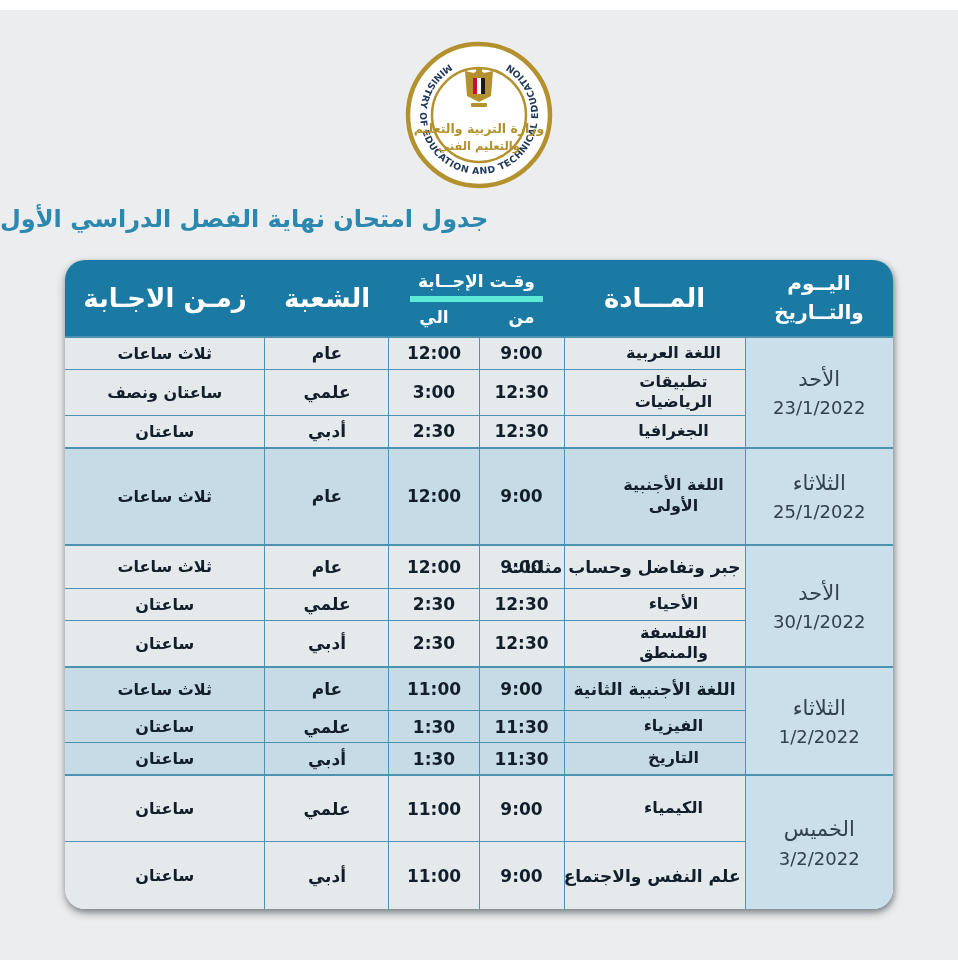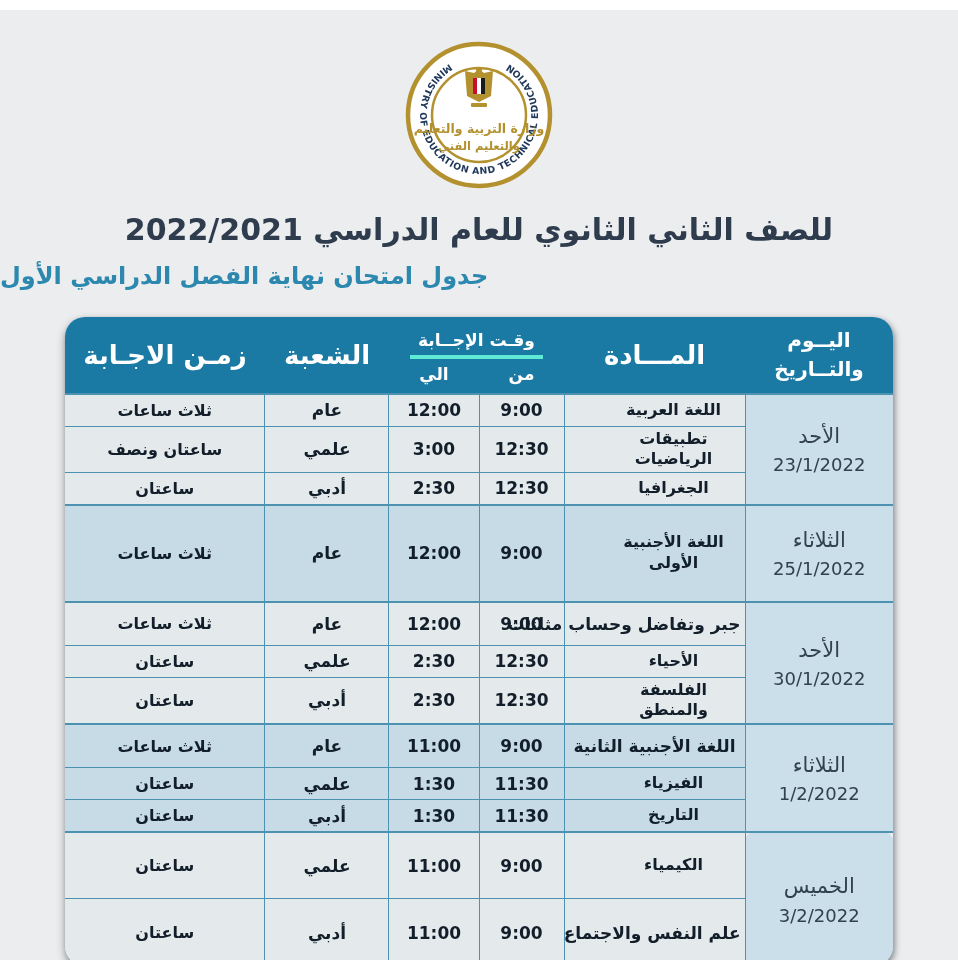--- a/index.html
+++ b/index.html
@@ -26,28 +26,28 @@
   h2.subtitle{margin-top:15px;text-align:left;direction:rtl;font-size:24px;font-weight:bold;
               color:var(--subtitle-color);}
   .table-wrap{width:828px;margin:27px auto 0;border-radius:20px;overflow:hidden;
               box-shadow:0 4px 8px rgba(35,48,58,.45), 2px 2px 5px rgba(35,48,58,.25);
               direction:rtl;}
   table{border-collapse:collapse;table-layout:fixed;width:828px;}
   thead th{background:var(--header-bg);color:#fff;font-weight:bold;border:none;vertical-align:middle;}
   .th-day div{font-size:20px;line-height:1.45;}
   .th-subject,.th-branch,.th-duration{font-size:26px;margin-left:32px;}
   .th-time{height:44px;vertical-align:bottom;padding-bottom:2px;}
-  .th-time .time-label{display:inline-block;font-size:17px;padding:0 8px 5px;border-bottom:4px solid #5eead4;}
+  .th-time .time-label{display:inline-block;font-size:17px;padding:0 8px 5px;border-bottom:6px solid #5eead4;}
   .th-sub{height:33px;font-size:17px;vertical-align:top;padding-top:3px;}
   tbody td{border:1px solid var(--grid-line);text-align:center;vertical-align:middle;
            color:var(--cell-text);font-weight:bold;padding:2px 10px;}
   tbody tr.group-start td{border-top:2px solid var(--grid-line);}
   tbody td:last-child{border-left:none;}
   tbody tr:last-child td{border-bottom:none;}
-  .bottom-cell{border-bottom:none !important;border-radius:9px;}
+  .bottom-cell{border-bottom:none !important;}
   tr.g-light td{background:var(--group-light-bg);}
   tr.g-blue td{background:var(--group-blue-bg);}
   tbody td.cell-day{background:var(--date-cell-bg) !important;border-right:none;font-weight:normal;}
   .day-name{font-size:21px;color:var(--day-text);line-height:1.5;}
   .day-date{font-size:18px;color:var(--day-text);direction:ltr;line-height:1.4;}
   .cell-subject{font-size:16px;line-height:1.3;padding-left:48px;}
   .subj-small{font-size:17px;padding:10px 4px;white-space:nowrap;}
   .cell-time{font-size:17px;direction:ltr;margin-top:8px;}
   .cell-branch{font-size:17px;}
   .cell-duration{font-size:16px;}
@@ -77,21 +77,20 @@
         <rect class="flag-red" x="69" y="38" width="4" height="16"></rect>
         <rect class="flag-white" x="73" y="38" width="4" height="16"></rect>
         <rect class="flag-black" x="77" y="38" width="4" height="16"></rect>
         <rect class="gold" x="67" y="63" width="16" height="4" rx="1"></rect>
       </g>
       <text class="logo-ar" x="75" y="93" text-anchor="middle" font-size="12.5">وزارة التربية والتعليم</text>
       <text class="logo-ar" x="75" y="110" text-anchor="middle" font-size="11.5">والتعليم الفني</text>
     </svg>
   </div>
 
-  <h1 class="title">للصف الثاني الثانوي للعام الدراسي 2022/2021</h1>
   <h2 class="subtitle">جدول امتحان نهاية الفصل الدراسي الأول</h2>
 
   <div class="table-wrap">
     <table>
       <colgroup>
         <col style="width:148px">
           <col style="width:181px">
           <col style="width:85px">
         <col style="width:90px">
           <col style="width:124px">

